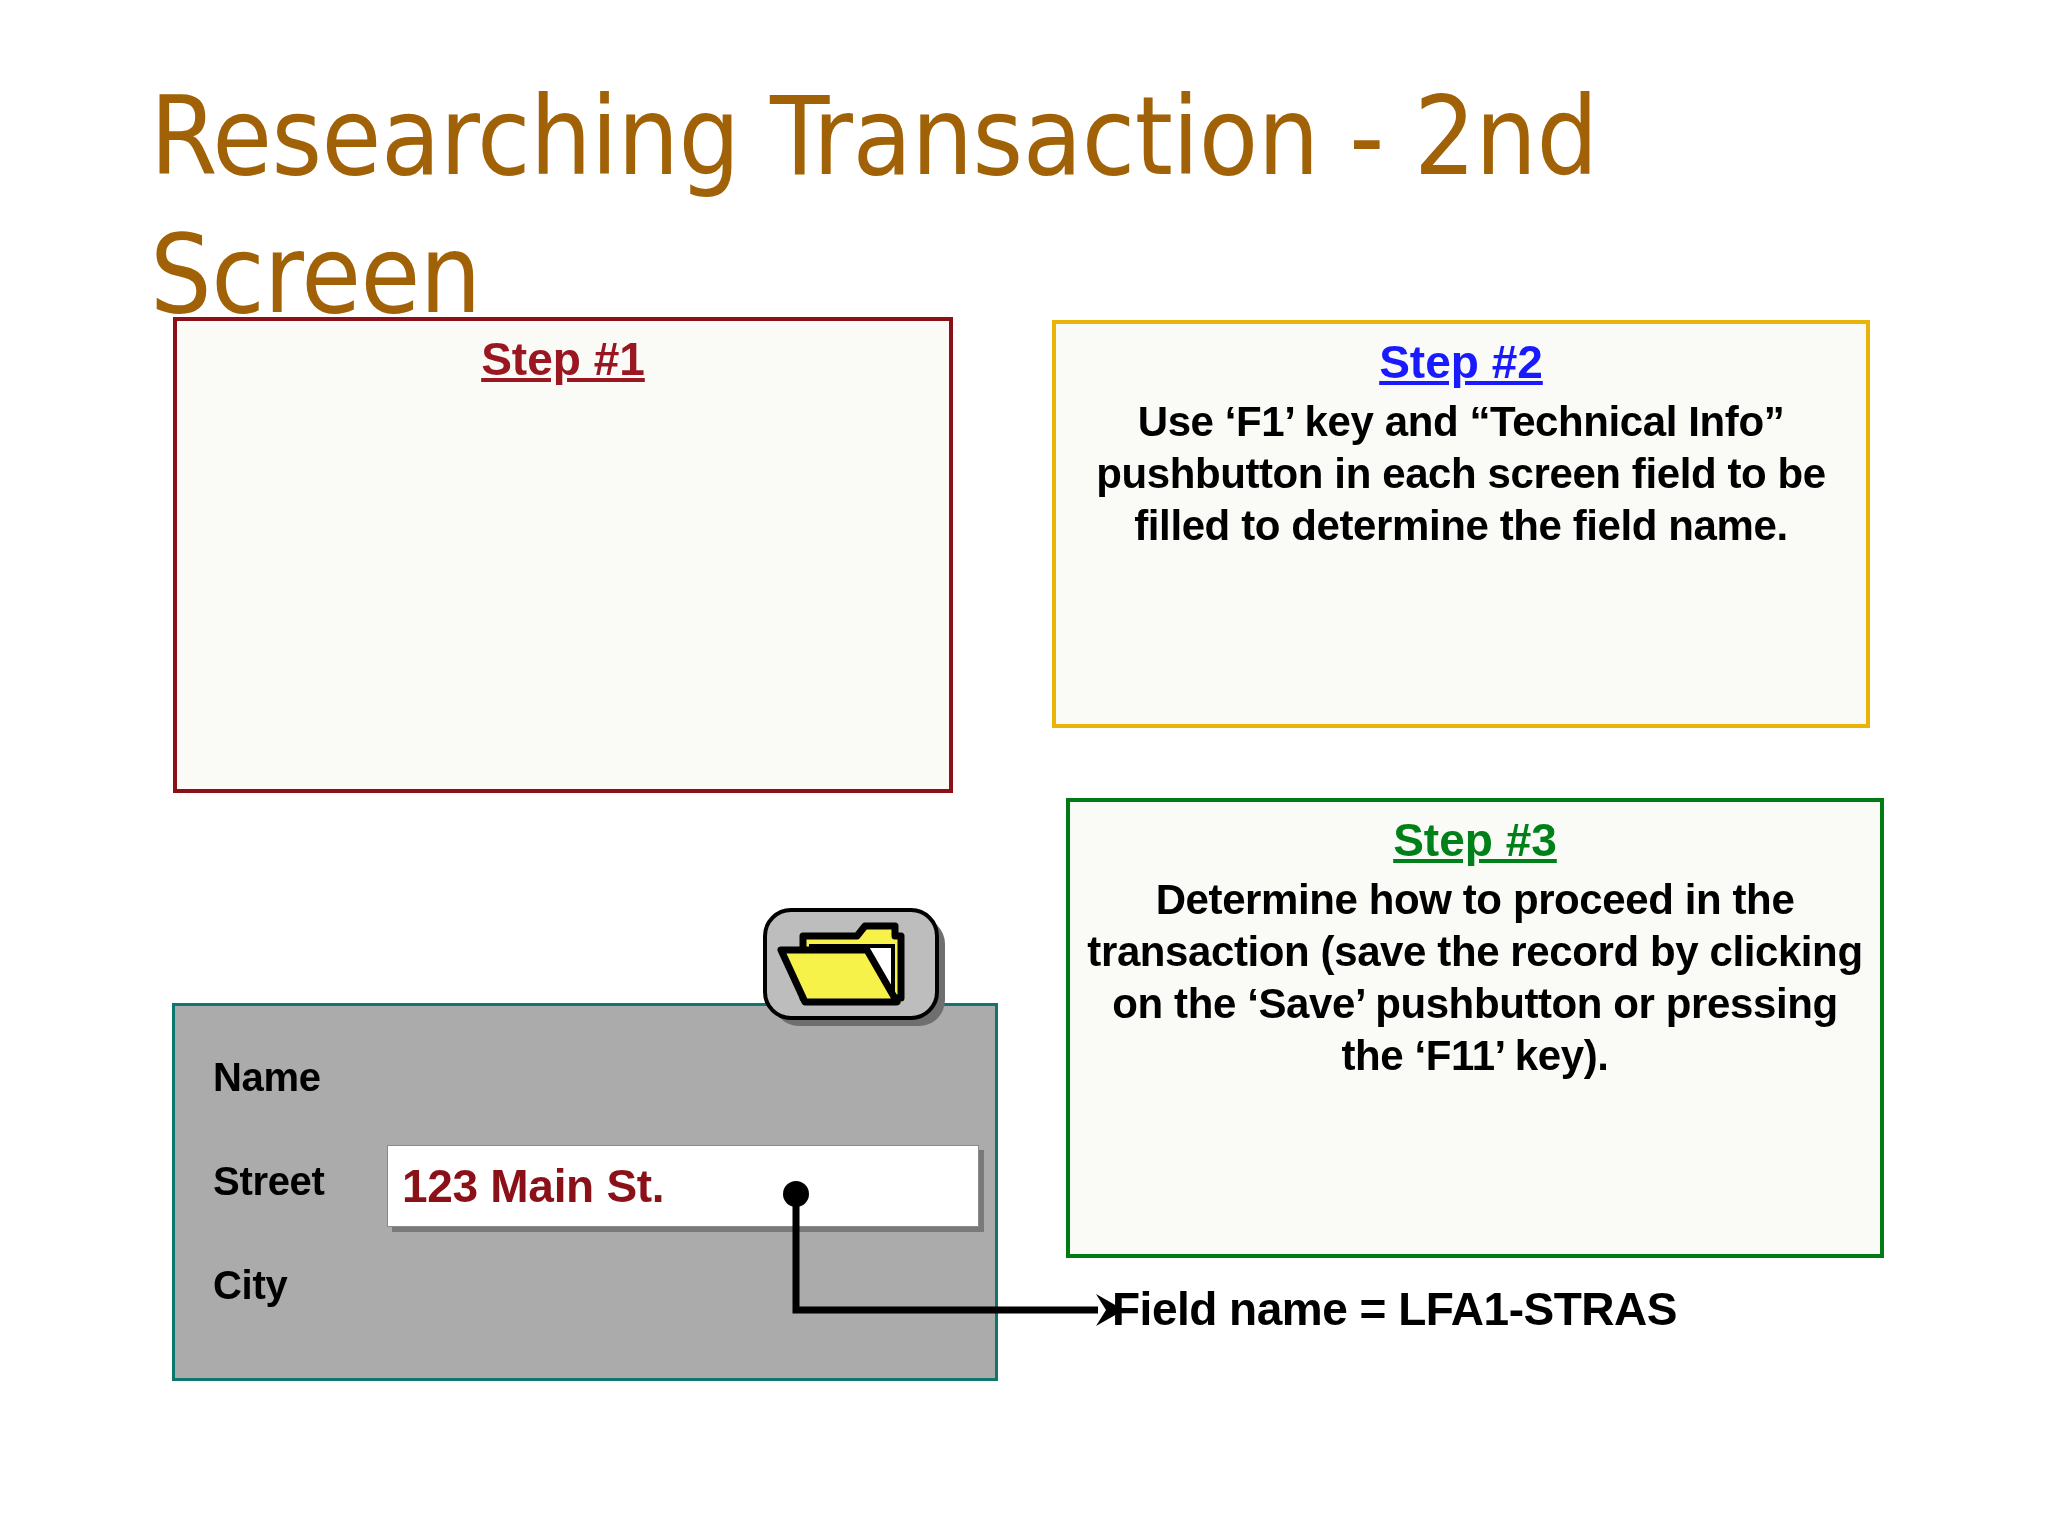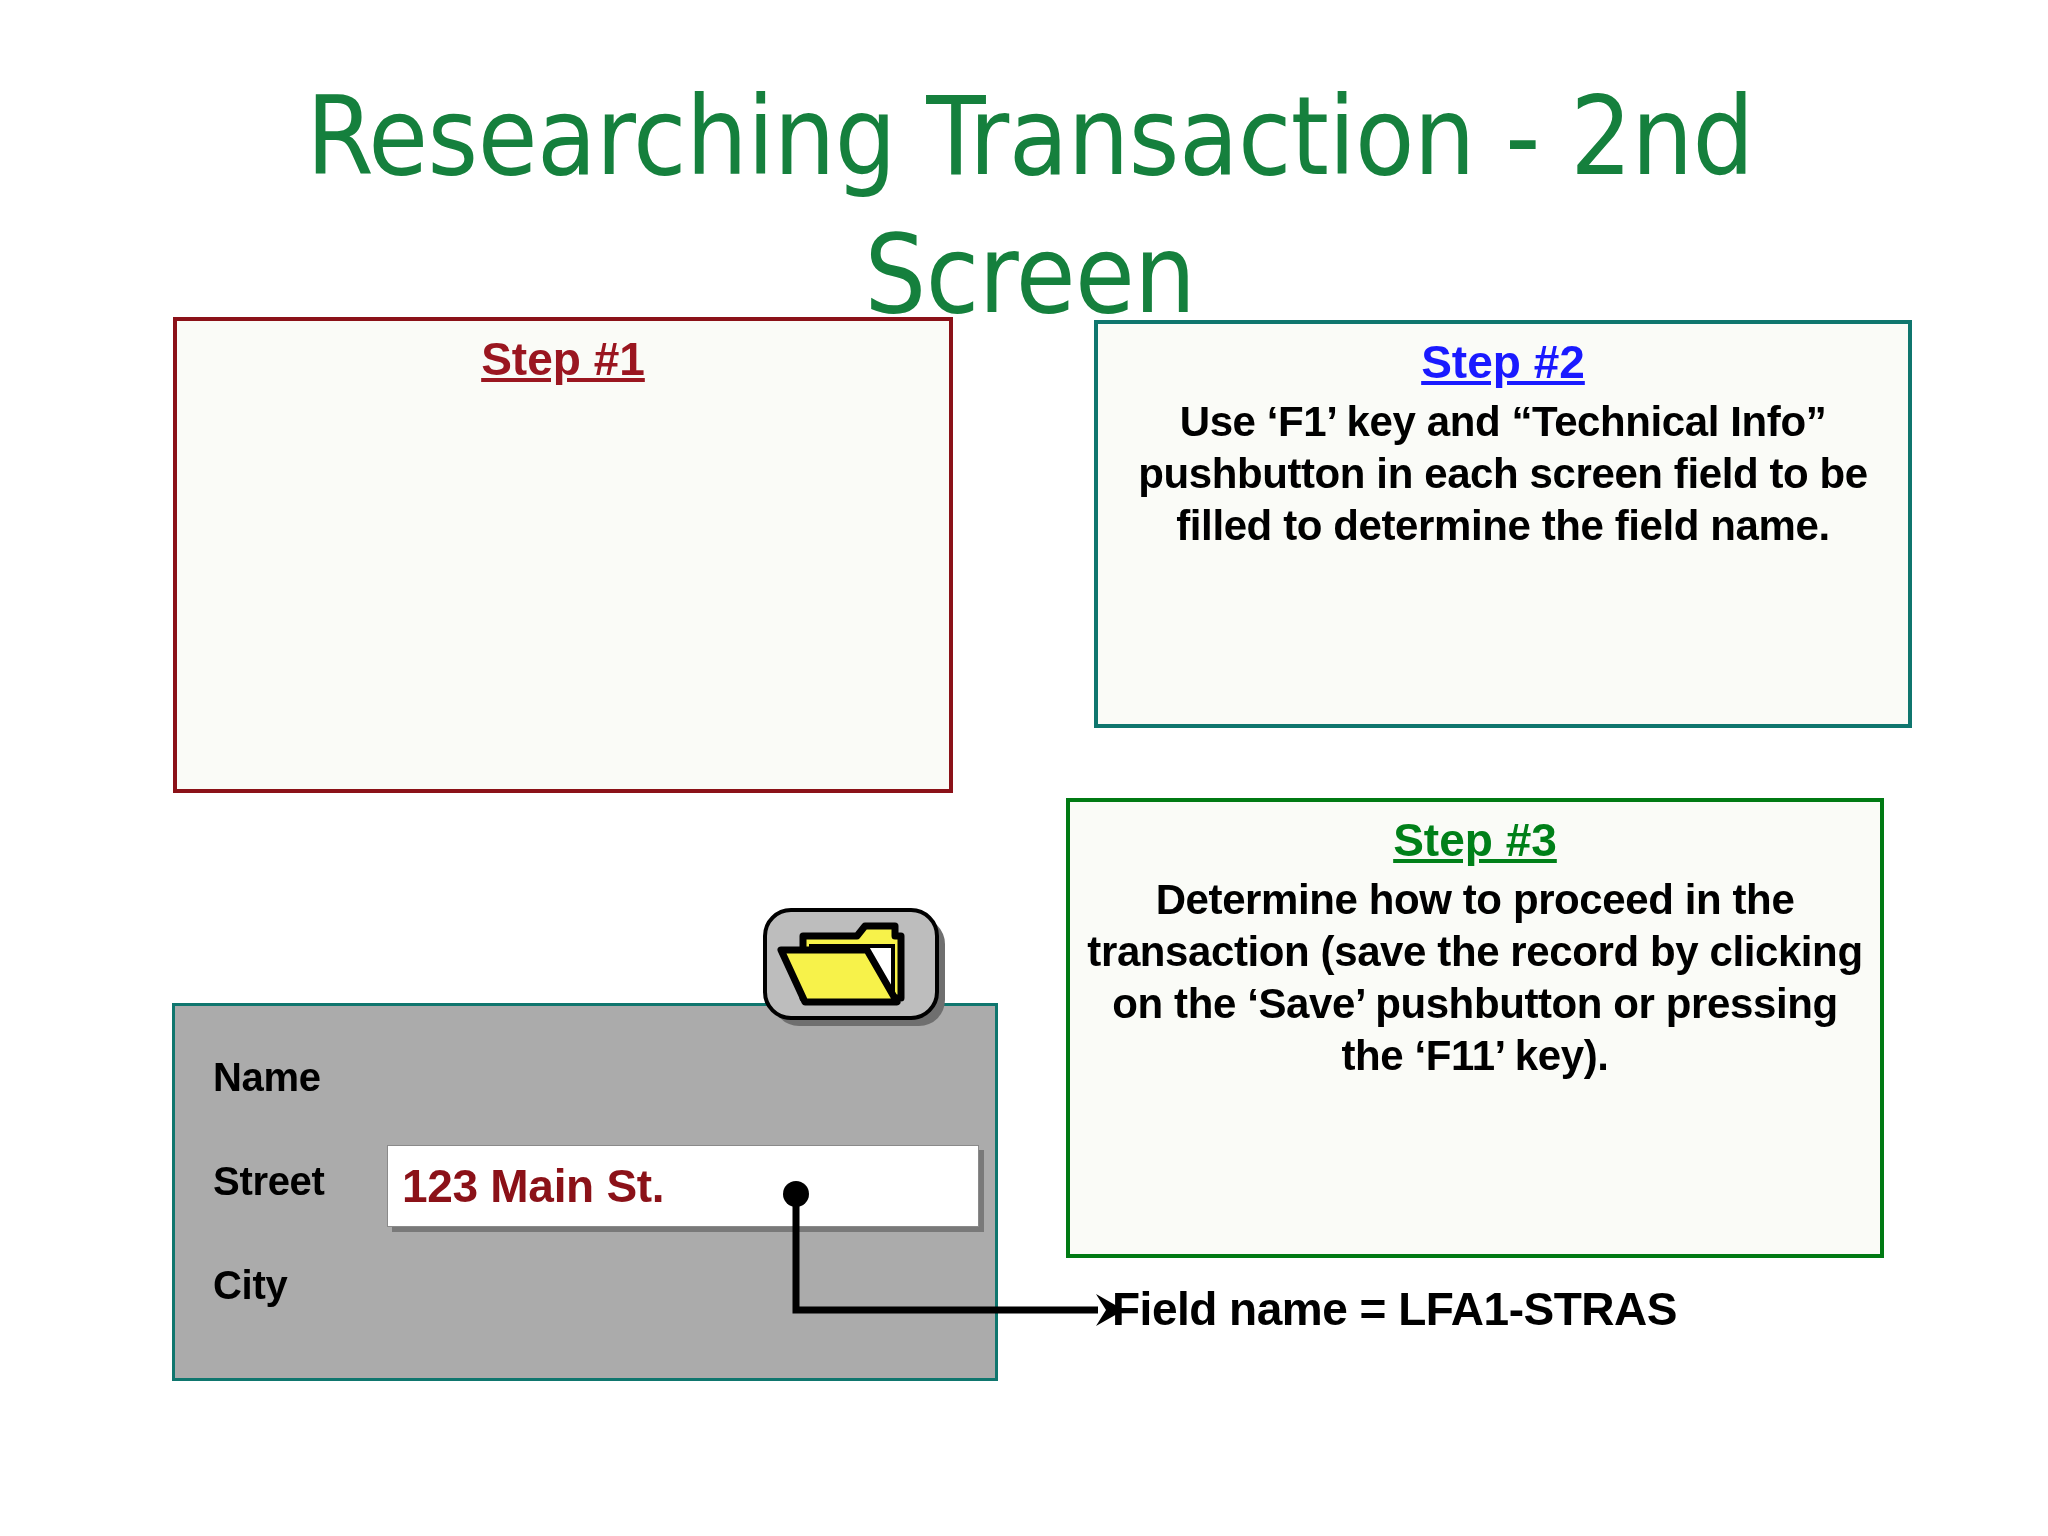--- a/index.html
+++ b/index.html
@@ -14,27 +14,26 @@
     overflow: hidden;
     font-family: "Liberation Sans", sans-serif;
   }
 
   
   #slide-title {
     position: absolute;
     left: 150px;
     top: 68px;
     width: 1760px;
-    text-align: center;
     font-family: "DejaVu Sans Condensed", "Liberation Sans Narrow", "Liberation Sans", sans-serif;
     font-weight: 300;
     font-stretch: condensed;
     font-size: 108px;
     line-height: 1.28;
-    color: #15803d;
+    color: #a16207;
     letter-spacing: -0.5px;
     z-index: 1;
     white-space: pre-wrap;
   }
 
   
   .step-box {
     position: absolute;
     background: #fafbf7;
     box-sizing: border-box;
@@ -61,25 +60,25 @@
   #step1-box {
     left: 173px;
     top: 317px;
     width: 780px;
     height: 476px;
     border: 4px solid #8b1118;
   }
   #step1-box .step-heading { color: #9a1620; }
 
   #step2-box {
-    left: 1094px;
+    left: 1052px;
     top: 320px;
     width: 818px;
     height: 408px;
-    border: 4px solid #0f766e;
+    border: 4px solid #eab308;
   }
   #step2-box .step-heading { color: #1a1aff; }
 
   #step3-box {
     left: 1066px;
     top: 798px;
     width: 818px;
     height: 460px;
     border: 4px solid #007a13;
   }

